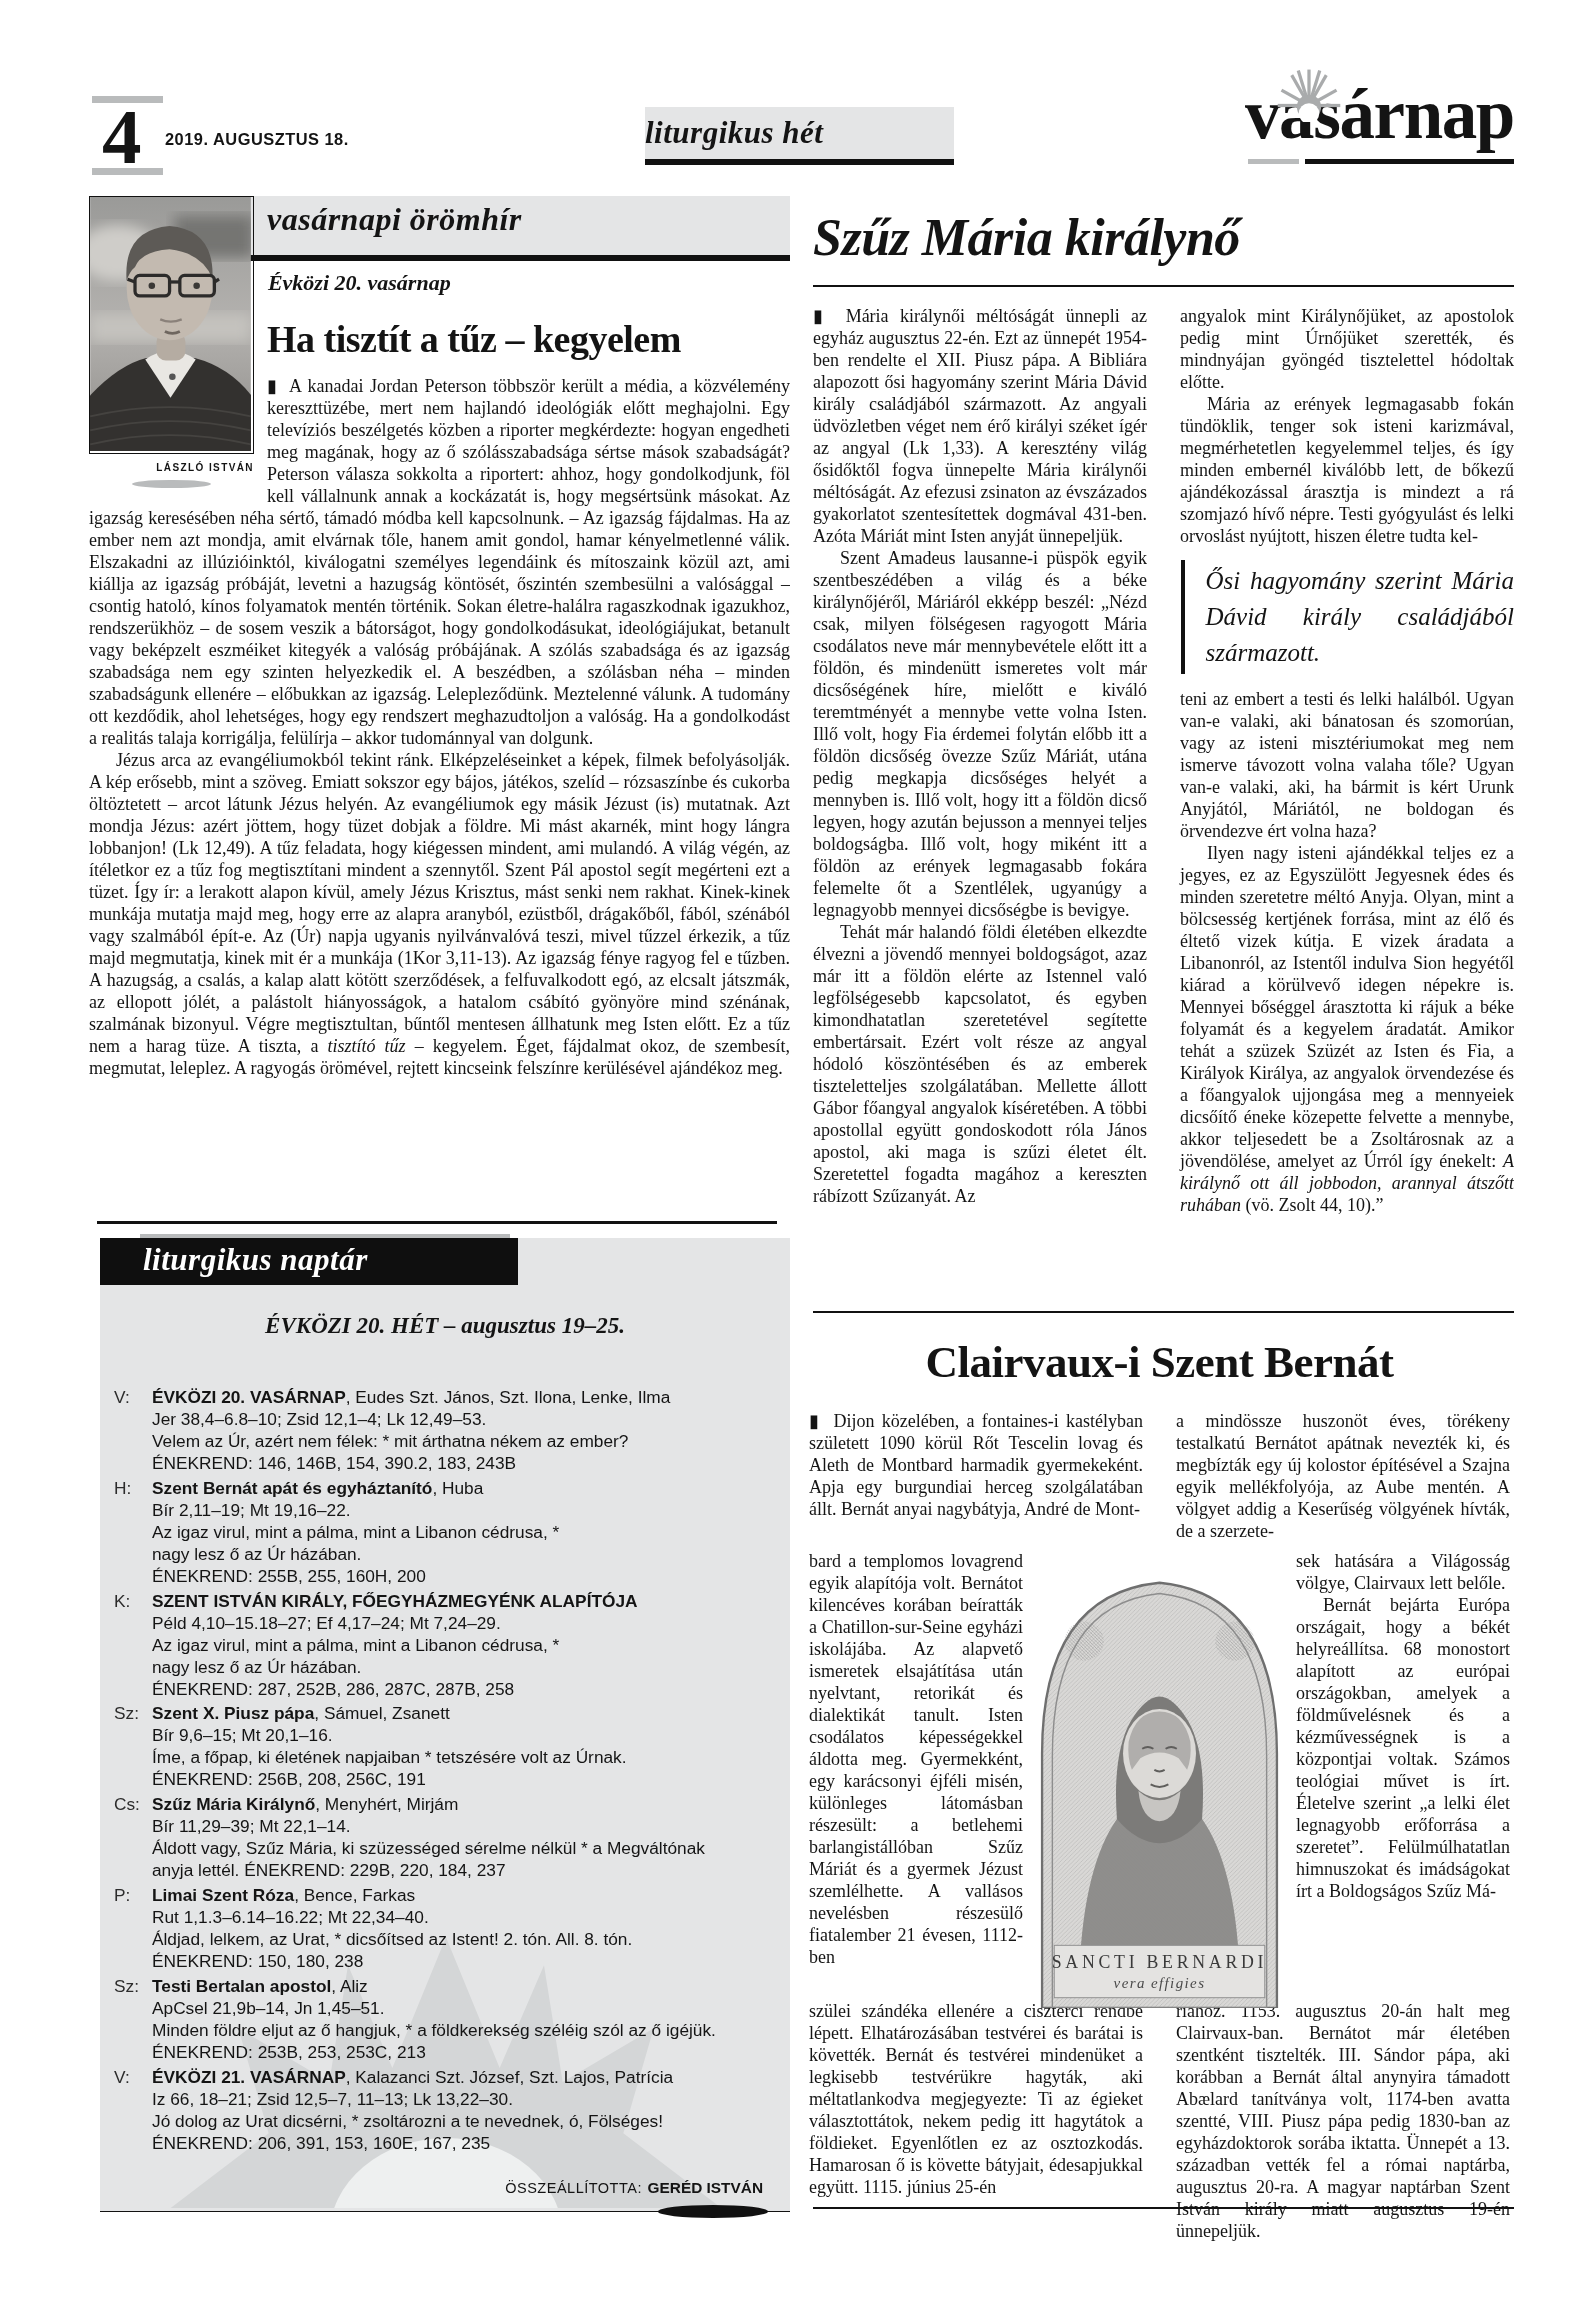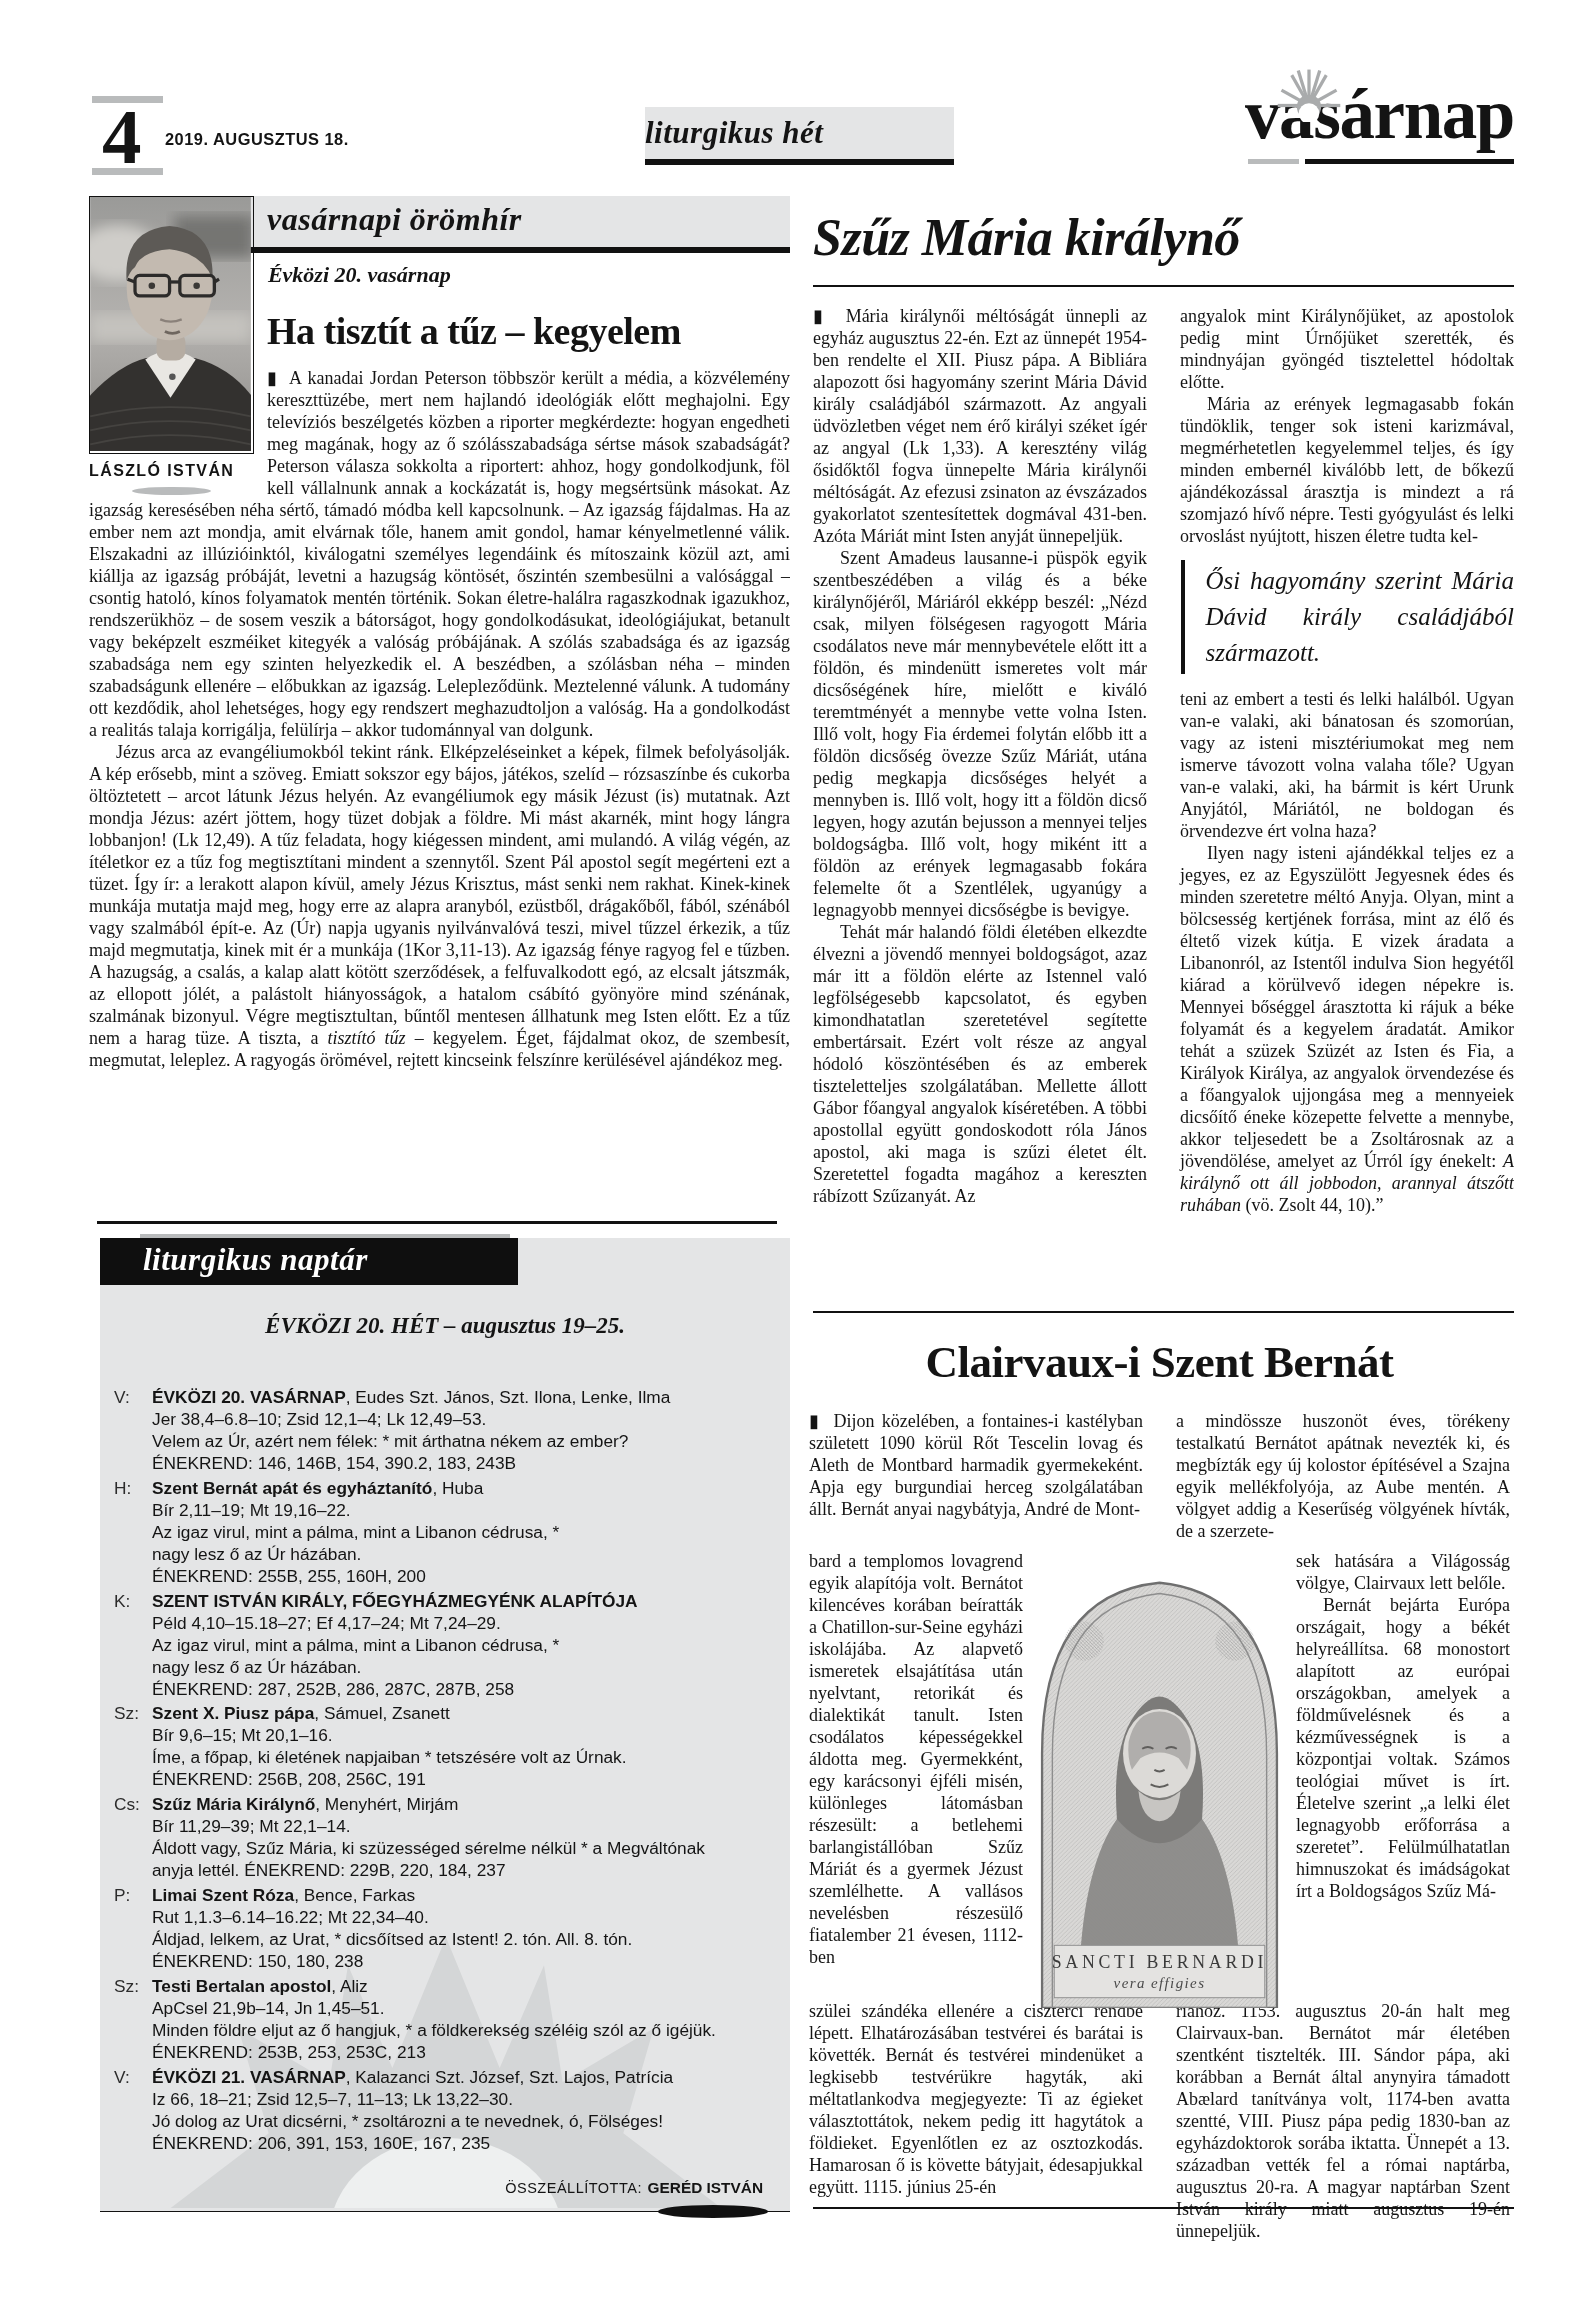--- a/index.html
+++ b/index.html
@@ -22,24 +22,24 @@
                     font-family:Liberation Serif, serif; }
   #masthead .rule-gray { position:absolute; left:2.8px; top:80px; width:51px; height:5.1px; background:#b9bbbc; }
   #masthead .rule-black{ position:absolute; left:60px; top:80px; width:209px; height:5.1px; background:#111; }
   #masthead svg { position:absolute; left:29px; top:-18px; }
 
   
   #oromhir { position:absolute; left:89px; top:196px; width:701px; height:1021px; overflow:hidden; }
   #photo-fig { float:left; width:165px; margin-right:13px; }
   #photo-frame { width:165px; height:258px; border:1.9px solid #111; }
   #photo-frame svg { display:block; }
-  #photo-caption { text-align:left; margin-top:7.5px; font-family:"Liberation Sans",sans-serif;
-                   font-weight:700; font-size:16px; letter-spacing:1.4px; }
+  #photo-caption { text-align:right; margin-top:7.5px; font-family:"Liberation Sans",sans-serif;
+                   font-weight:700; font-size:10px; letter-spacing:1.4px; }
   #photo-ellipse { width:79px; height:8.4px; background:#b9bbbc; border-radius:50%; margin:7.5px auto 0 auto; }
-  #kicker-banner { height:57px; background:#e4e5e6; border-bottom:6px solid #111;
+  #kicker-banner { height:65px; background:#e4e5e6; border-bottom:6px solid #111;
                    font-style:italic; font-weight:700; font-size:32px; line-height:47px;
                    padding-left:26px; letter-spacing:0.5px; }
   #subkicker-wrap { margin:9.3px 0 0 80px; }
   #subkicker { display:inline-block; font-style:italic; font-weight:700; font-size:22px;
                padding:0 6.5px 4.7px 0.9px; }
   #headline { margin-top:18.7px; font-size:38px; font-weight:700; letter-spacing:-0.5px; line-height:1; }
   .bodytext { font-size:18px; line-height:22px; text-align:justify; }
   #oromhir .bodytext { margin-top:17px; }
   .bodytext p + p { text-indent:27px; }
 

